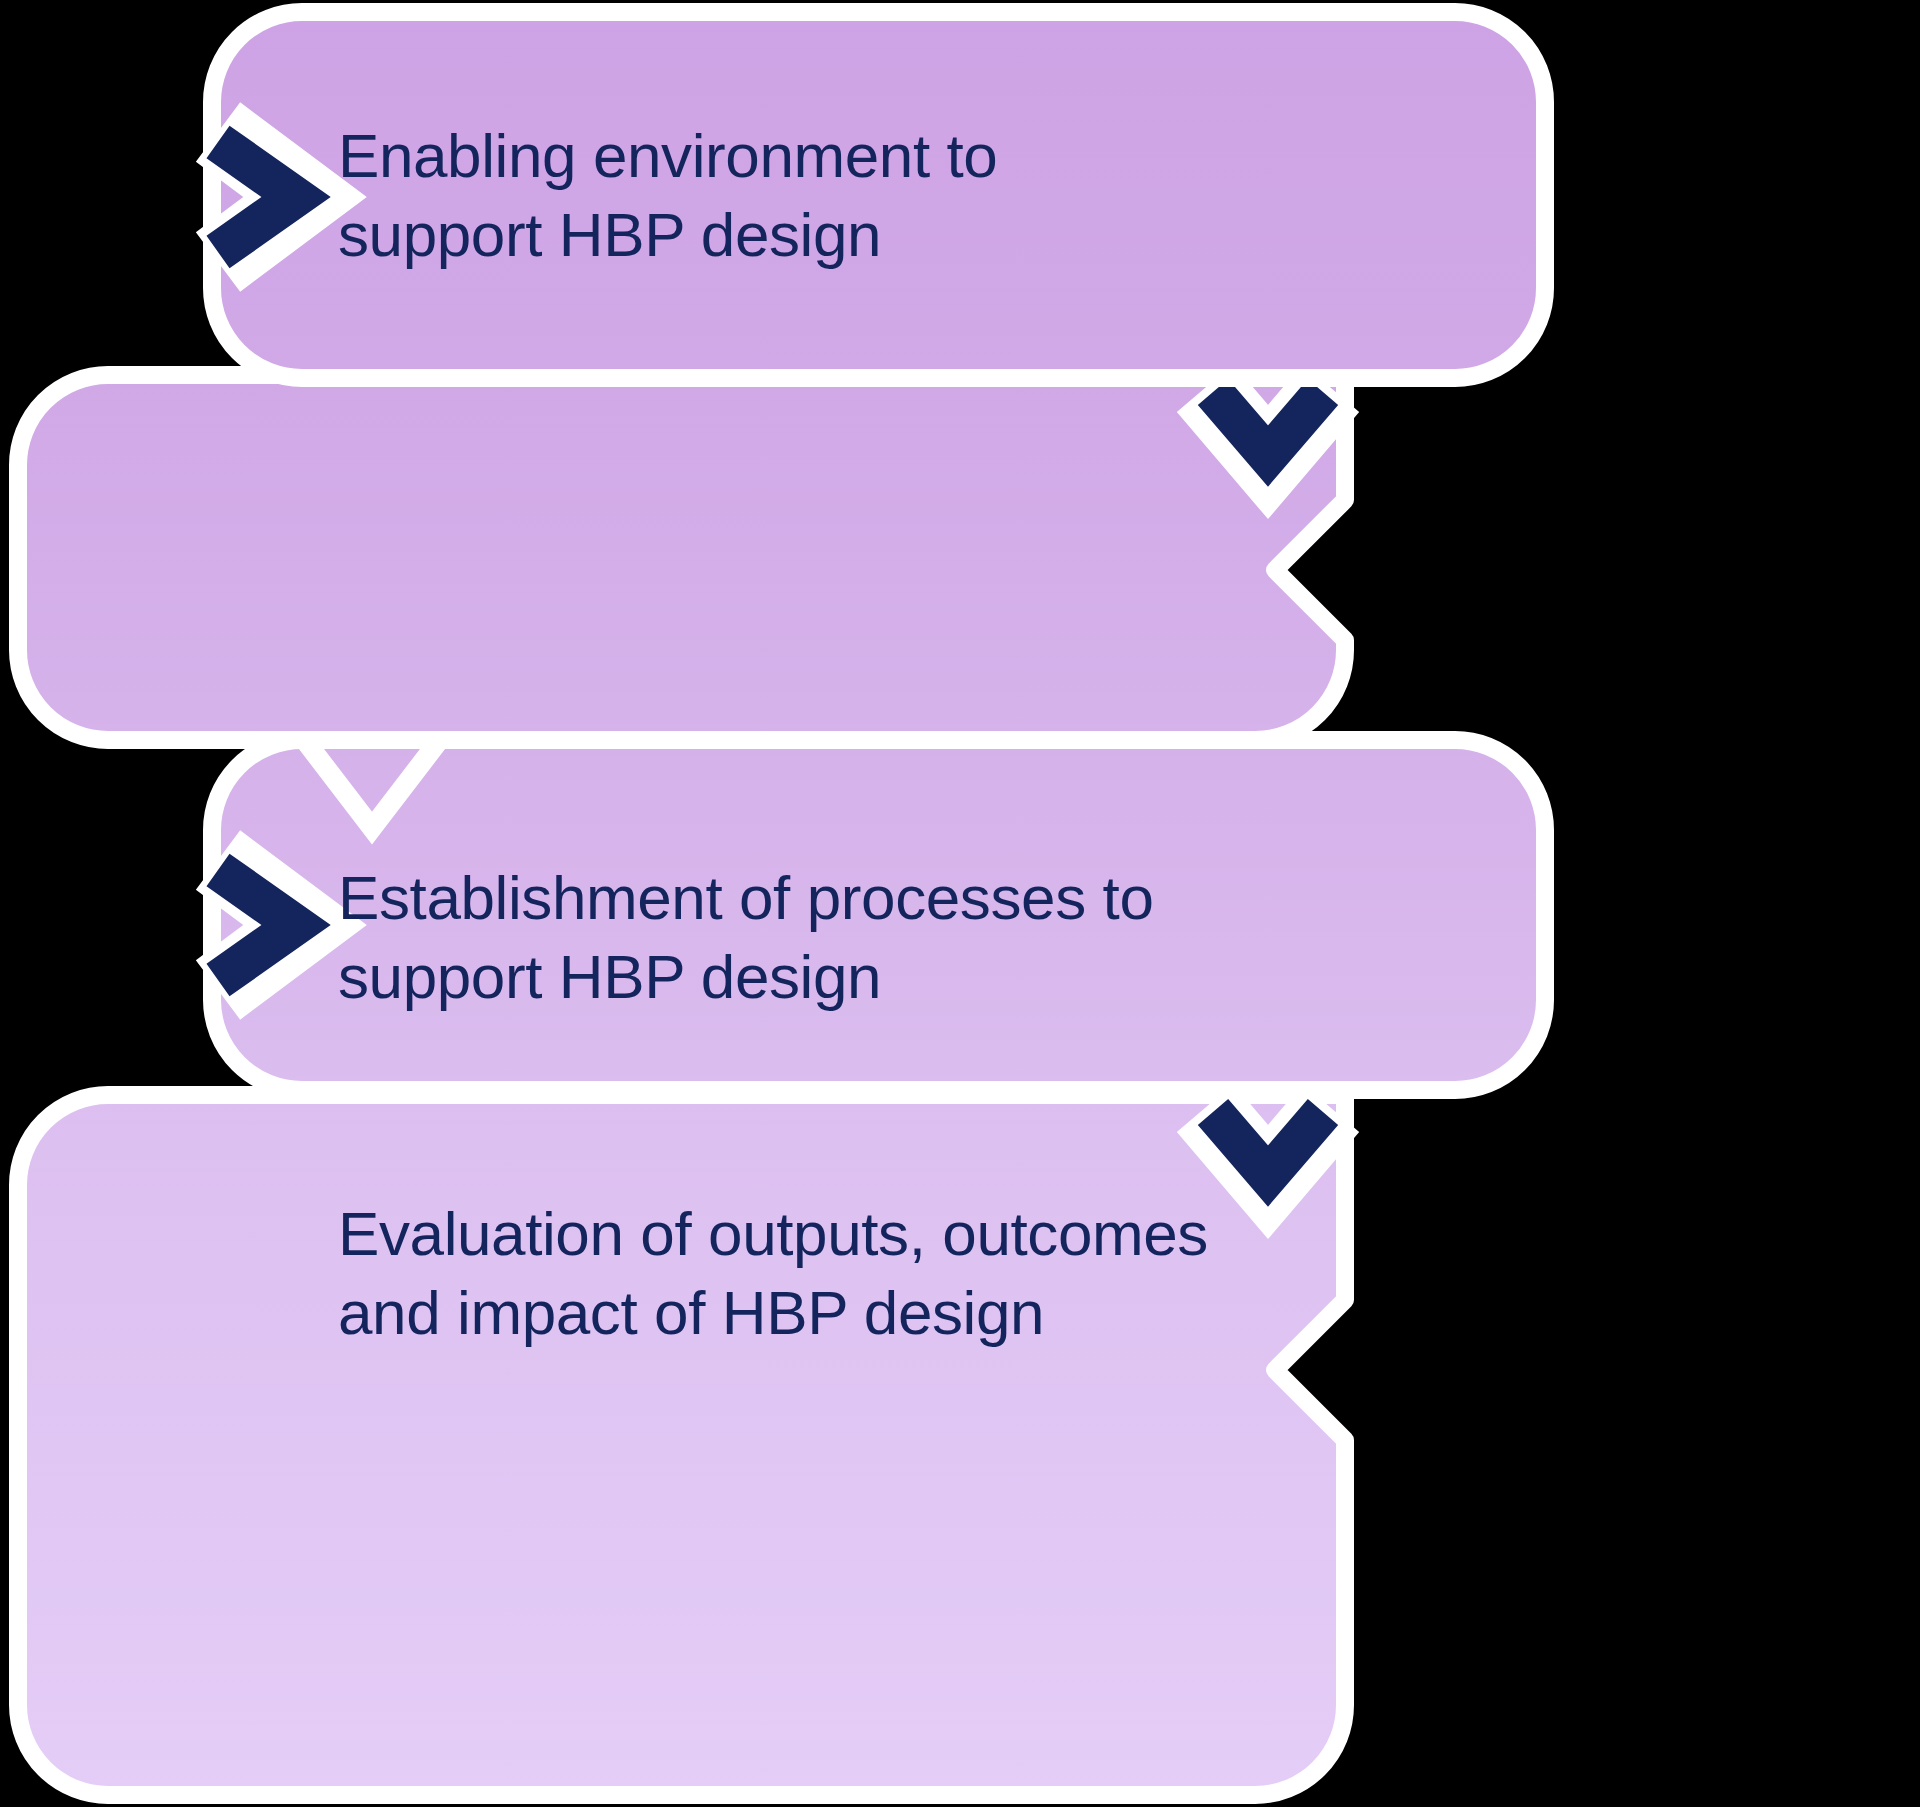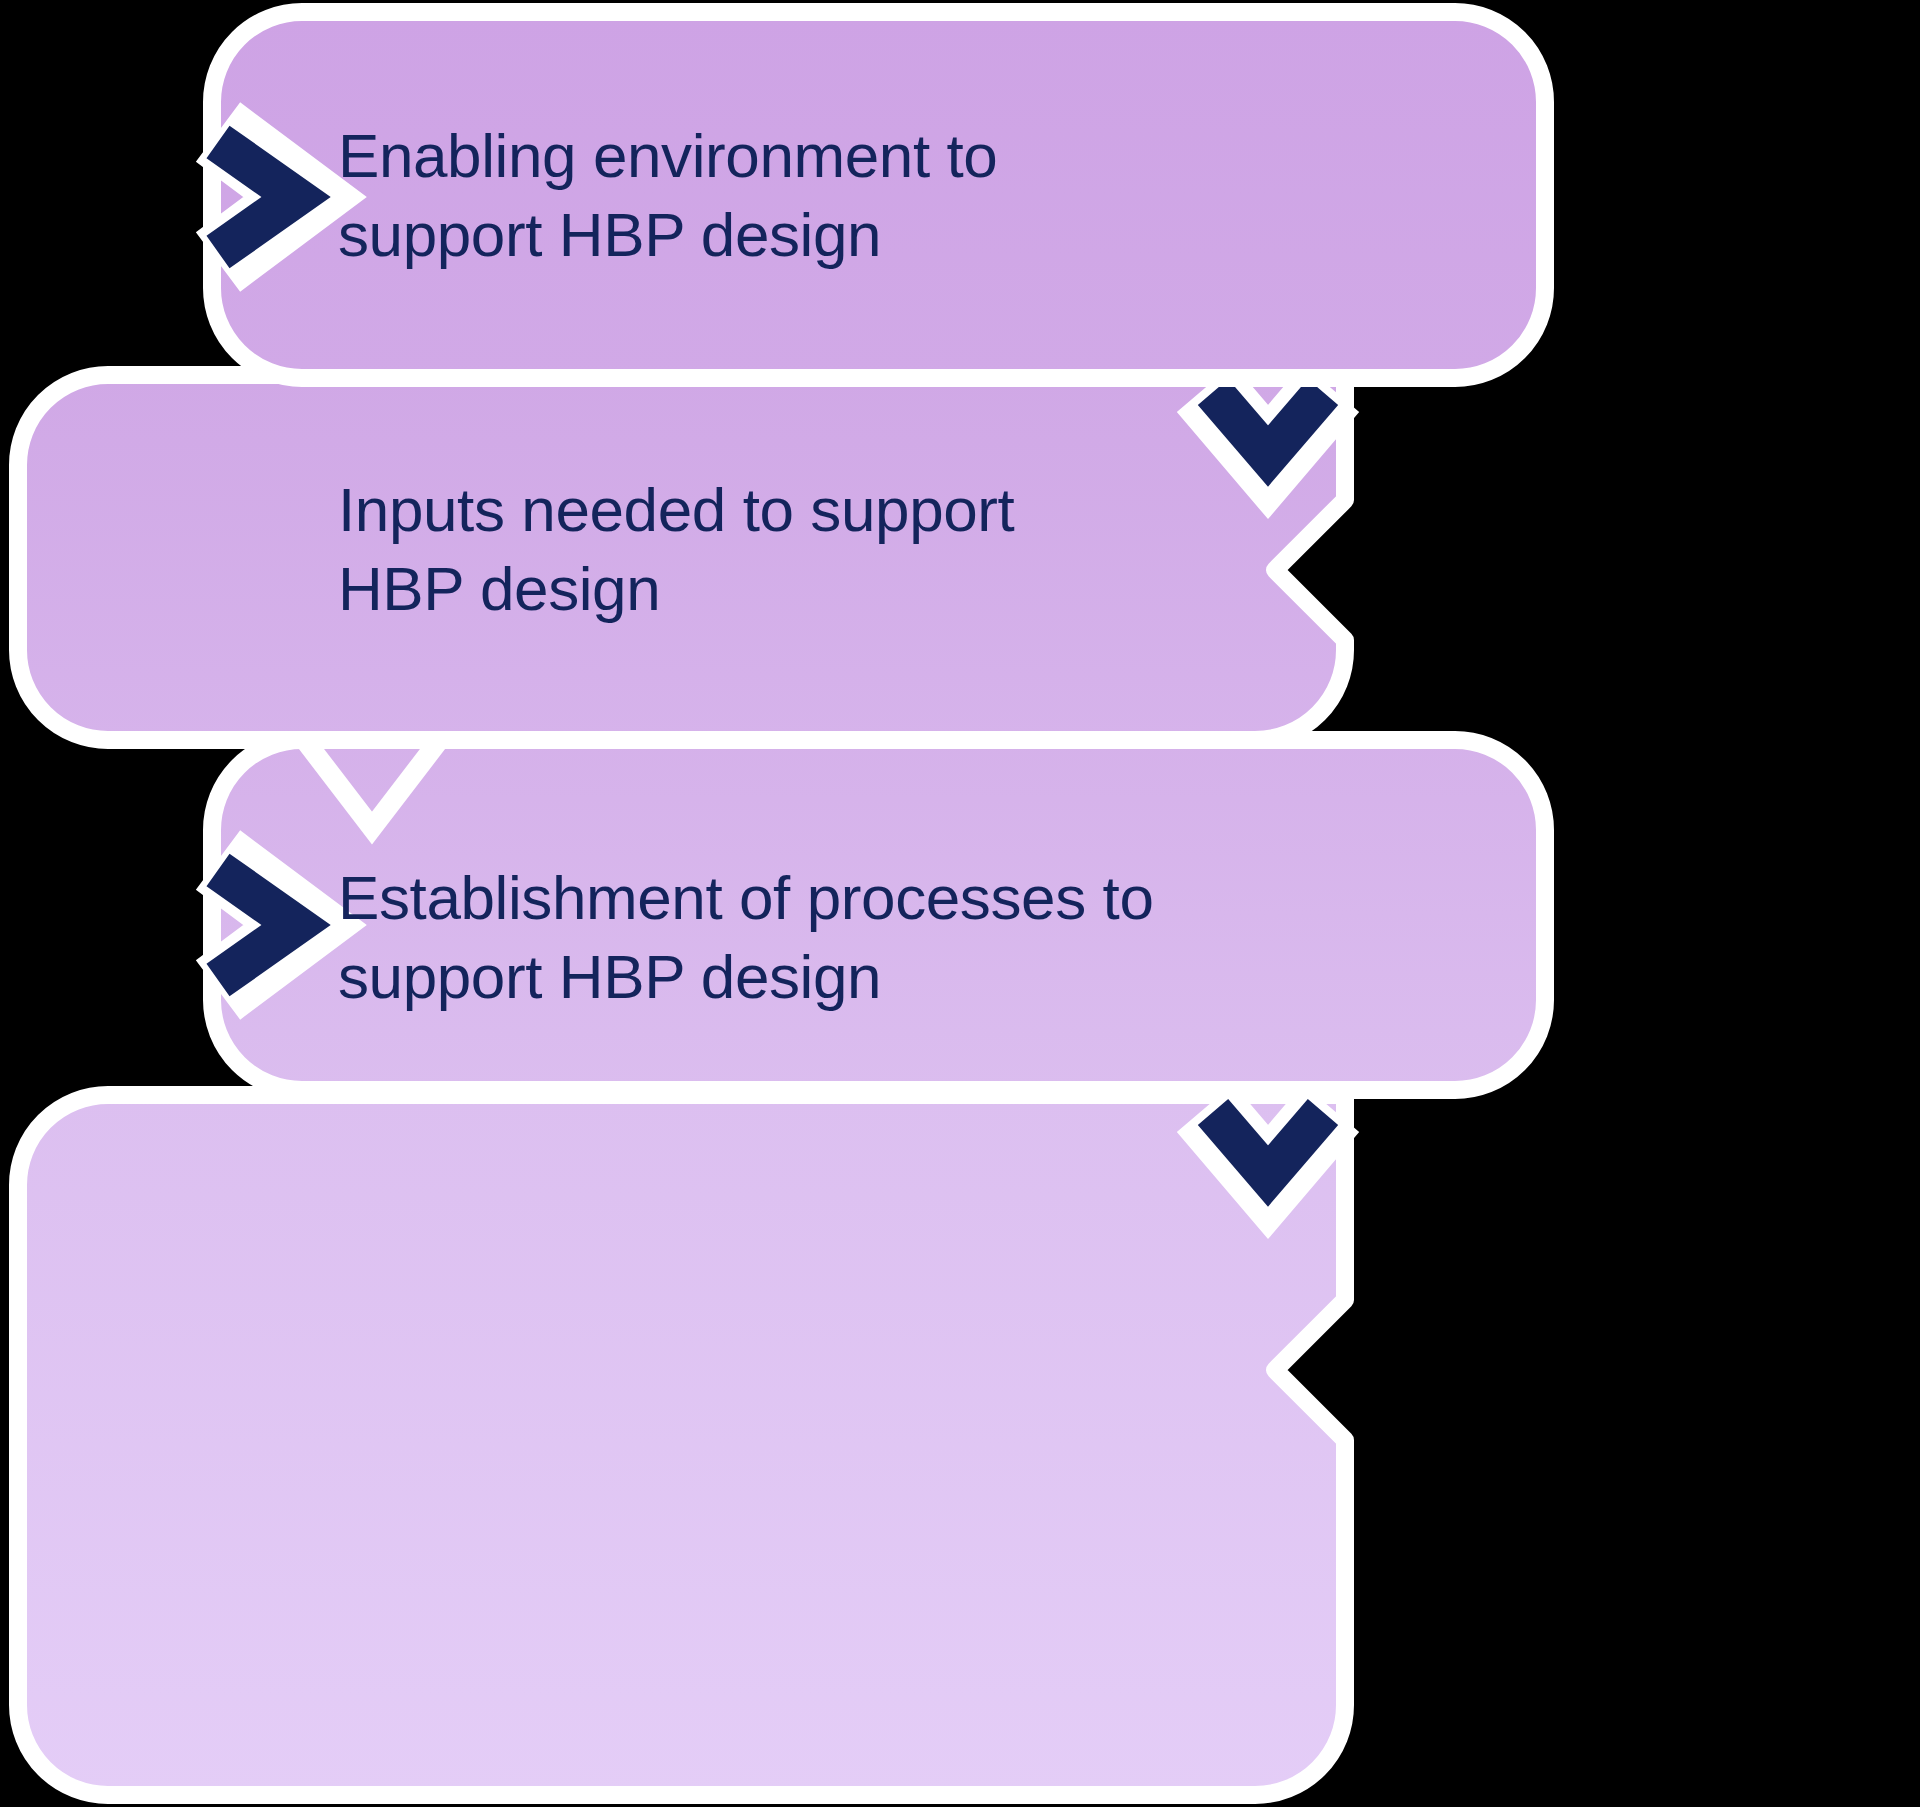--- a/index.html
+++ b/index.html
@@ -129,20 +129,20 @@
     <g>
       <path d="M 1205,1108 L 1268,1182 L 1331,1108" fill="none" stroke="#FFFFFF" stroke-width="74" stroke-linejoin="miter" stroke-linecap="butt"></path>
       <path d="M 1213,1112 L 1268,1176 L 1323,1112" fill="none" stroke="#14245C" stroke-width="40" stroke-linejoin="miter" stroke-linecap="butt"></path>
     </g>
 
   </svg>
 
   <div class="step-label" id="label-1">Enabling environment to
 support HBP design</div>
 
-  <div class="step-label" id="label-2">Inputs needed to support
-HBP design</div>
 
   <div class="step-label" id="label-3">Establishment of processes to
 support HBP design</div>
 
+  <div class="step-label" id="label-4">Evaluation of outputs, outcomes
+and impact of HBP design</div>
 
 </div>
 
 </body></html>

